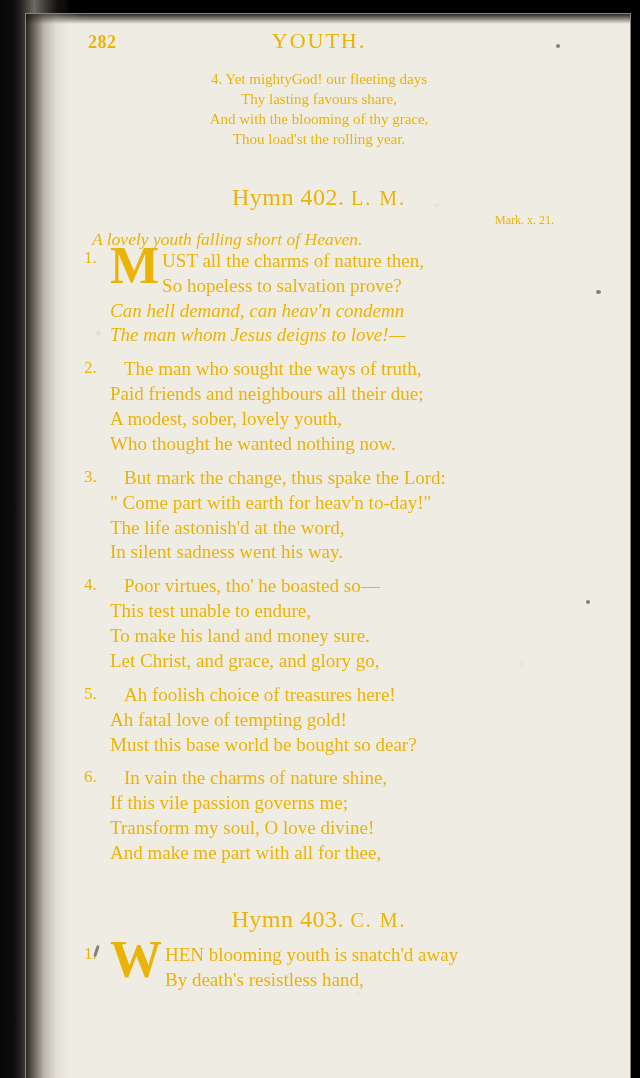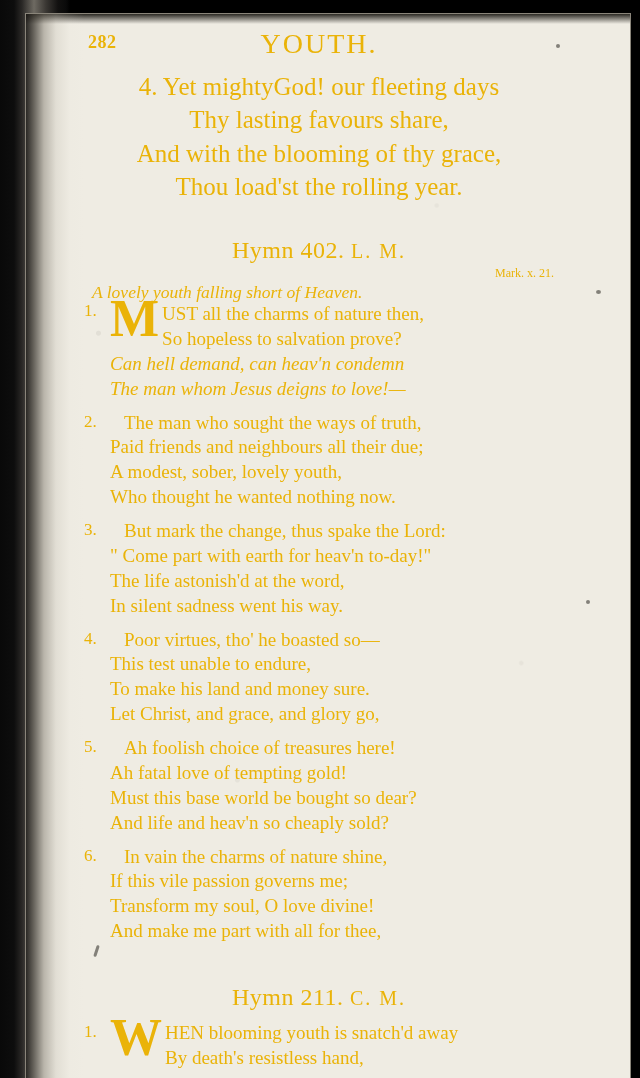--- a/index.html
+++ b/index.html
@@ -84,28 +84,28 @@
   .folio {
     position: absolute;
     left: 4px;
     top: 6px;
     font-size: 18px;
     font-weight: bold;
     letter-spacing: .5px;
   }
   .running-head {
     text-align: center;
-    font-size: 28px;
+    font-size: 22px;
     letter-spacing: 2px;
     padding-top: 2px;
   }
 
   .stanza {
     margin: 0 0 0 0;
-    font-size: 25px;
+    font-size: 15px;
     line-height: 1.33;
   }
   .stanza .line { white-space: pre; }
 
   .center-block { text-align: center; }
 
   .hymn-title {
     text-align: center;
     font-size: 24px;
     margin-top: 34px;
@@ -246,33 +246,32 @@
       <div class="line">This test unable to endure,</div>
       <div class="line">To make his land and money sure.</div>
       <div class="line">Let Christ, and grace, and glory go,</div>
     </div>
 
     <div class="verse indent1">
       <span class="num">5.</span>
       <div class="line">Ah foolish choice of treasures here!</div>
       <div class="line">Ah fatal love of tempting gold!</div>
       <div class="line">Must this base world be bought so dear?</div>
-      <div class="line">And life and heav'n so cheaply sold?</div>
     </div>
 
     <div class="verse indent1">
       <span class="num">6.</span>
       <div class="line">In vain the charms of nature shine,</div>
       <div class="line">If this vile passion governs me;</div>
       <div class="line">Transform my soul, O love divine!</div>
       <div class="line">And make me part with all for thee,</div>
     </div>
 
     <div class="hymn-title tail-hymn">
-      <span>Hymn 211.</span>
+      <span>Hymn 403.</span>
       <span class="meter">C. M.</span>
     </div>
 
     <div class="verse-drop tail-verse" style="margin-top:4px;">
       <span class="num">1.</span>
       <span class="dropcap">W</span>
       <div class="line l1">HEN blooming youth is snatch'd away</div>
       <div class="line l2">By death's resistless hand,</div>
     </div>
 

